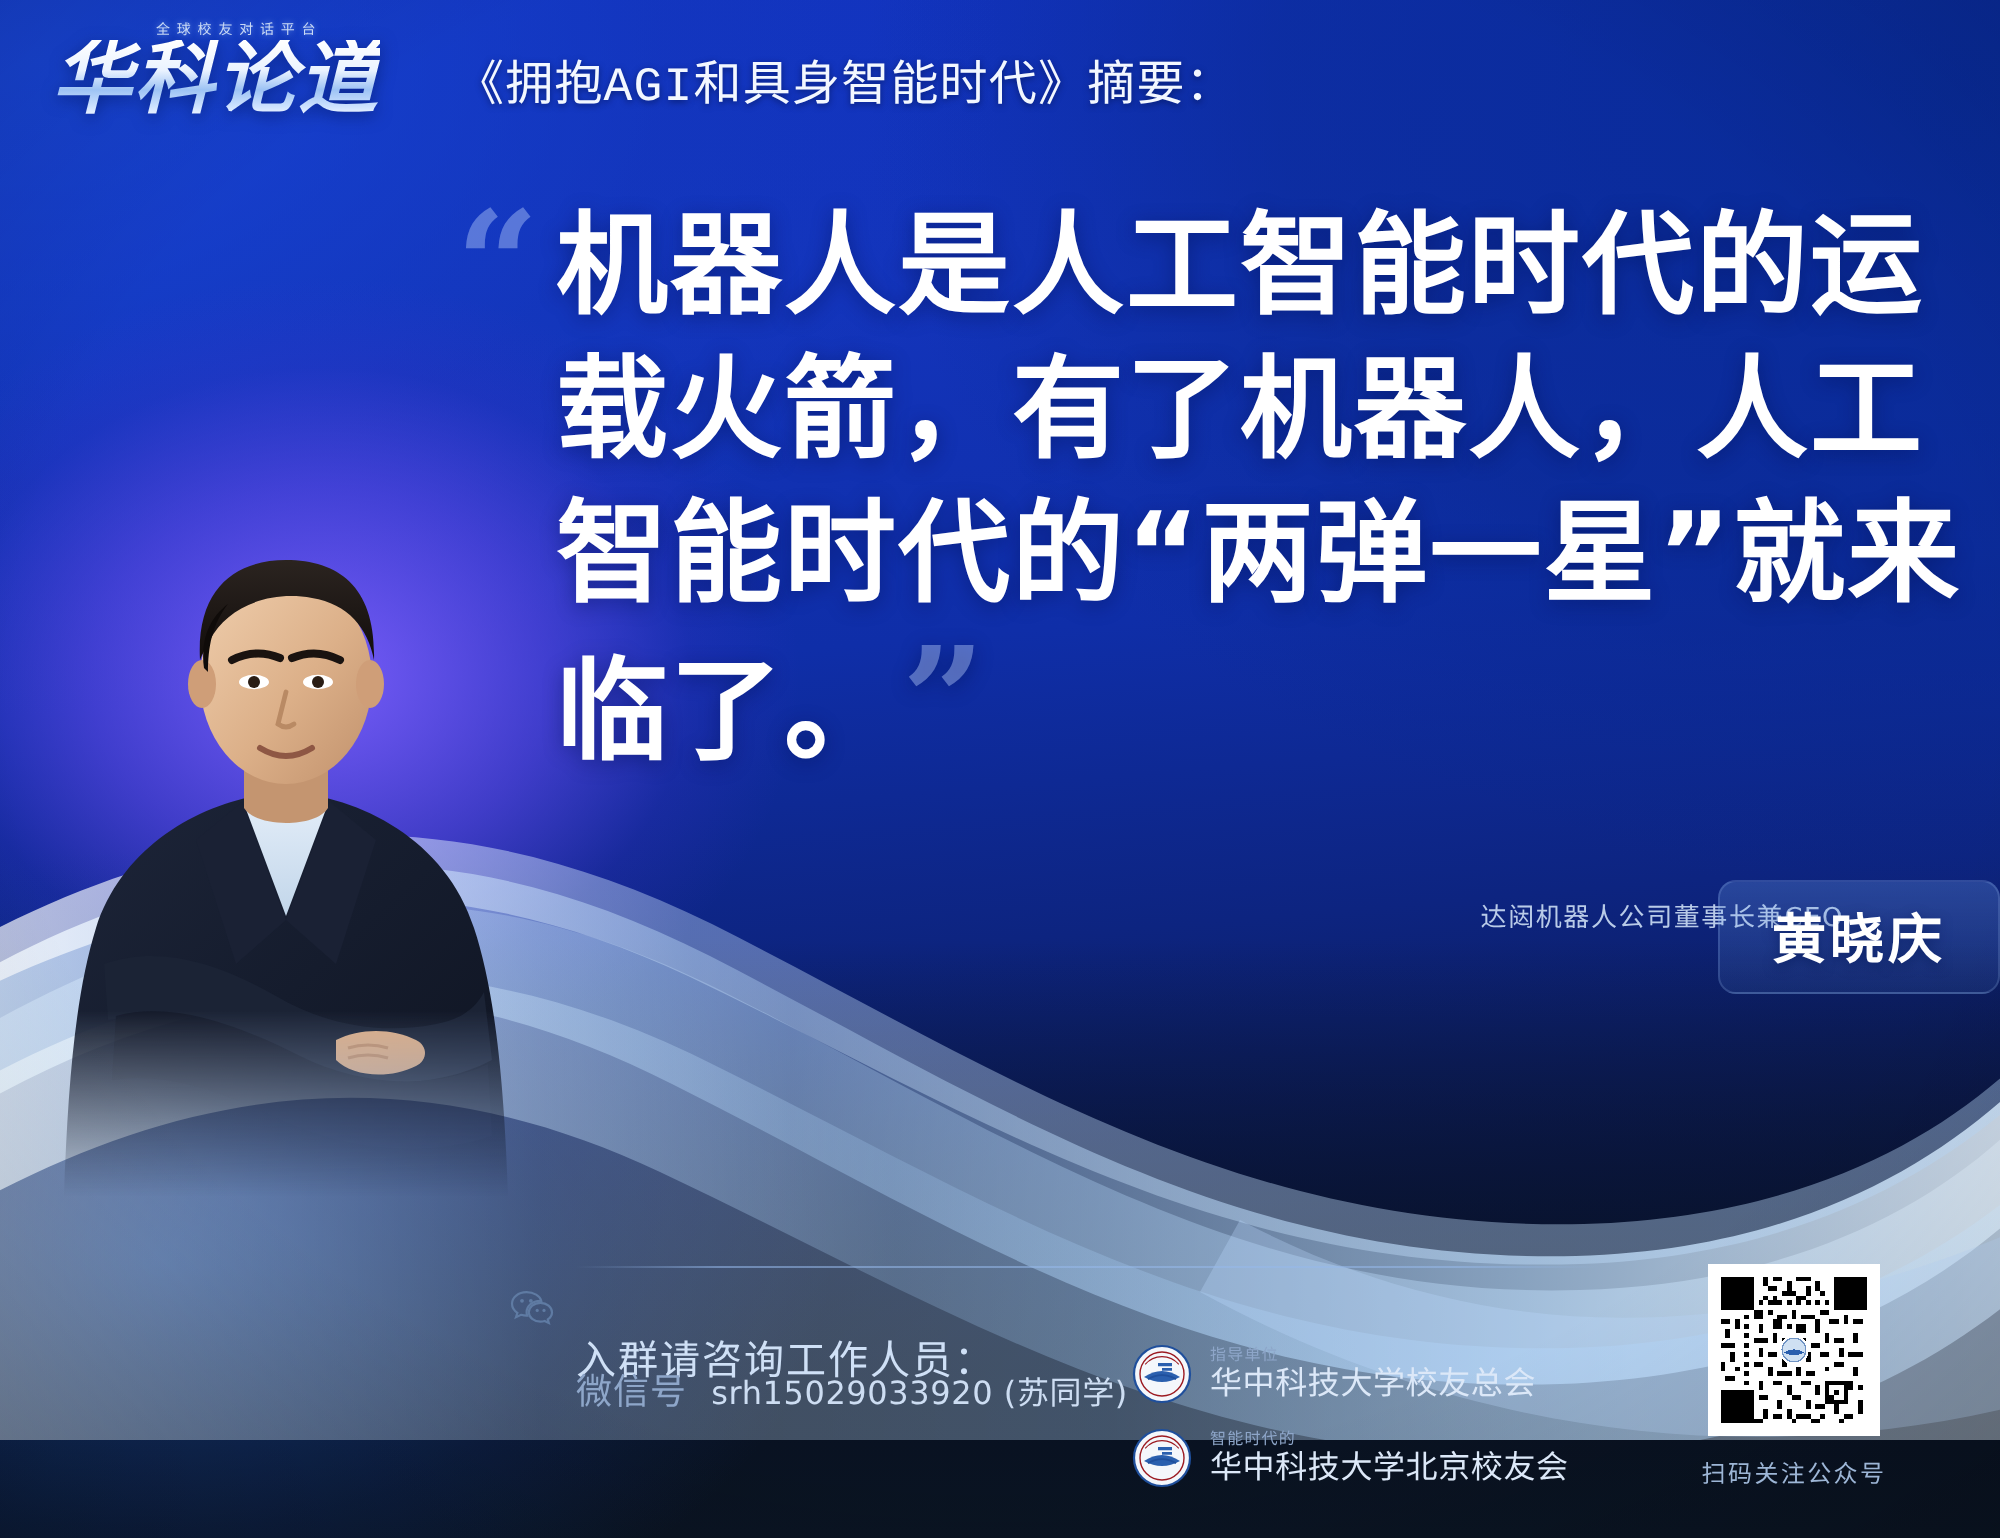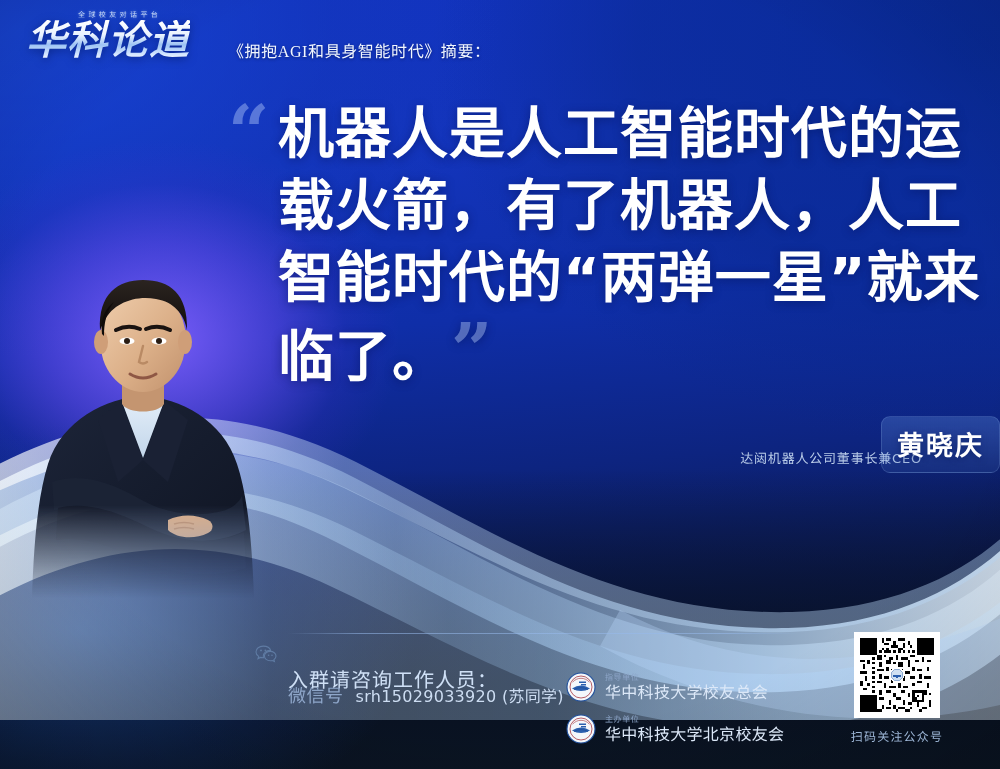--- a/index.html
+++ b/index.html
@@ -56,23 +56,23 @@
     position:absolute;left:0;top:11px;
     font-size:40px;font-weight:bold;letter-spacing:1px;line-height:1;
     font-family:"DejaVu Sans","Liberation Sans",sans-serif;
     background:linear-gradient(180deg,#ffffff 0%,#eaf3ff 38%,#9dc3f4 62%,#cfe3ff 84%,#ffffff 100%);
     -webkit-background-clip:text;background-clip:text;color:transparent;
     -webkit-text-fill-color:transparent;
     filter:drop-shadow(0 2px 4px rgba(0,20,90,.55));
     font-style:italic;
   }
   .header-title{
-    position:absolute;left:228px;top:38px;
-    font-size:16px;color:#f2f7ff;letter-spacing:.6px;white-space:nowrap;
-    font-family:Liberation Serif, serif;
+    position:absolute;left:228px;top:22px;
+    font-size:24px;color:#f2f7ff;letter-spacing:.6px;white-space:nowrap;
+    font-family:Liberation Mono, monospace;
     text-shadow:0 1px 3px rgba(0,16,70,.6);
   }
 
   
   .quote-open{
     position:absolute;left:228px;top:96px;
     font-size:72px;line-height:1;color:rgba(186,208,252,.42);
     font-family:"DejaVu Serif",serif;font-weight:bold;user-select:none;
   }
   .quote-block{position:absolute;left:278px;top:98px;width:680px;}
@@ -89,22 +89,22 @@
     margin-left:2px;margin-bottom:14px;user-select:none;
   }
 
   
   .attrib{position:absolute;right:78px;top:448px;display:flex;align-items:center;gap:14px;}
   .attrib-role{
     font-size:13px;color:#b9cbe8;letter-spacing:.8px;white-space:nowrap;
     font-family:"DejaVu Sans","Liberation Sans",sans-serif;
   }
   .name-badge{
-    position:absolute;right:0;top:416px;
-    padding:7px 15px 9px;border-radius:9px;
+    position:absolute;right:0;top:440px;
+    padding:7px 26px 9px;border-radius:9px;
     background:linear-gradient(180deg,rgba(120,170,240,.26),rgba(90,140,220,.12));
     border:1px solid rgba(170,205,250,.18);
   }
   .name-badge span{
     font-size:27px;font-weight:bold;color:#ffffff;letter-spacing:2px;
     font-family:"DejaVu Sans","Liberation Sans",sans-serif;
     text-shadow:0 2px 6px rgba(0,20,80,.5);
   }
 
   
@@ -348,21 +348,21 @@
         <svg width="30" height="30" viewBox="0 0 30 30" xmlns="http://www.w3.org/2000/svg">
           <circle cx="15" cy="15" r="14" fill="#f4f7fb" stroke="#1f4f9c" stroke-width="1.1"></circle>
           <circle cx="15" cy="15" r="11" fill="none" stroke="#9c1b22" stroke-width=".7"></circle>
           <path d="M6,16.5 q9,-6 18,0 q-9,5 -18,0 Z" fill="#2a5fae"></path>
           <path d="M8,17.6 q7,-4 14,0" stroke="#1f4f9c" stroke-width=".9" fill="none"></path>
           <path d="M13,9.5 h7 v1.6 h-7 Z M15,12 h5 v1.4 h-5 Z" fill="#2a5fae"></path>
           <path d="M6.6,10.2 a11,11 0 0 1 16.8,0" fill="none" stroke="#9c1b22" stroke-width=".55"></path>
         </svg>
       </div>
       <div class="org-text">
-        <div class="org-kicker">主办单位</div>
+        <div class="org-kicker">智能时代的</div>
         <div class="org-name">华中科技大学北京校友会</div>
       </div>
     </div>
   </div>
 
   <div class="qr-wrap">
     <div class="qr">
       <svg width="78" height="78" viewBox="0 0 33 33" shape-rendering="crispEdges" xmlns="http://www.w3.org/2000/svg">
         <rect width="33" height="33" fill="#fff"></rect>
         <g fill="#000">

